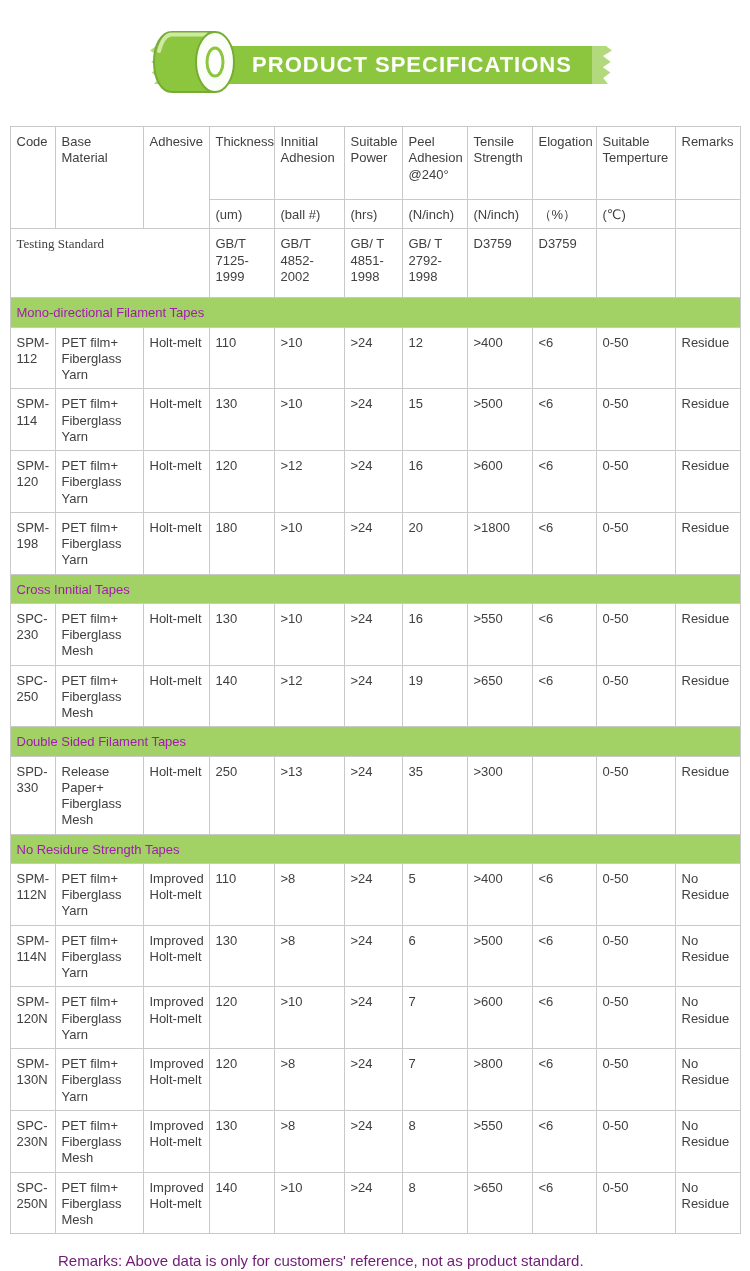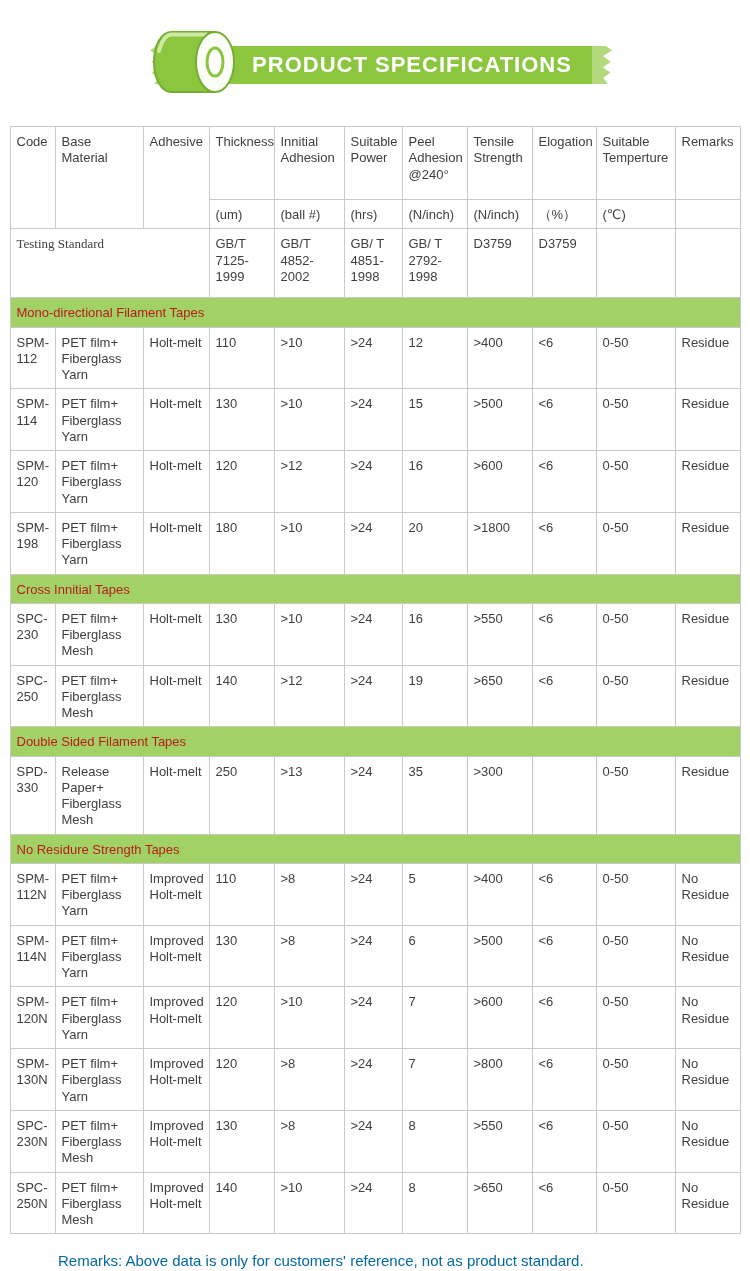--- a/index.html
+++ b/index.html
@@ -28,23 +28,23 @@
     vertical-align:top;
     font-weight:400;
     white-space:pre-line;
     line-height:1.25;
     overflow:hidden;
   }
   .hmain{vertical-align:middle;}
   .hname{height:60px;}
   .hunit{height:16px;}
   .ts-label{vertical-align:middle;height:56px;font-family:Liberation Serif, serif;}
-  .section-td{background:var(--section-green,#a2d165);color:#b91c1c;padding:4px 6px;line-height:1.2;}
+  .section-td{background:var(--section-green,#a2d165);color:#a21caf;padding:4px 6px;line-height:1.2;}
   
-  .footer-remark{font-size:15px;margin:18px 0 26px 58px;color:#0369a1;}
+  .footer-remark{font-size:15px;margin:18px 0 26px 58px;color:#701a75;}
 </style>
 </head>
 <body>
 
 <div class="page">
 
   <header class="header">
     <div class="ribbon">
       <div class="ribbon-end left"></div>
       <div class="ribbon-main">

